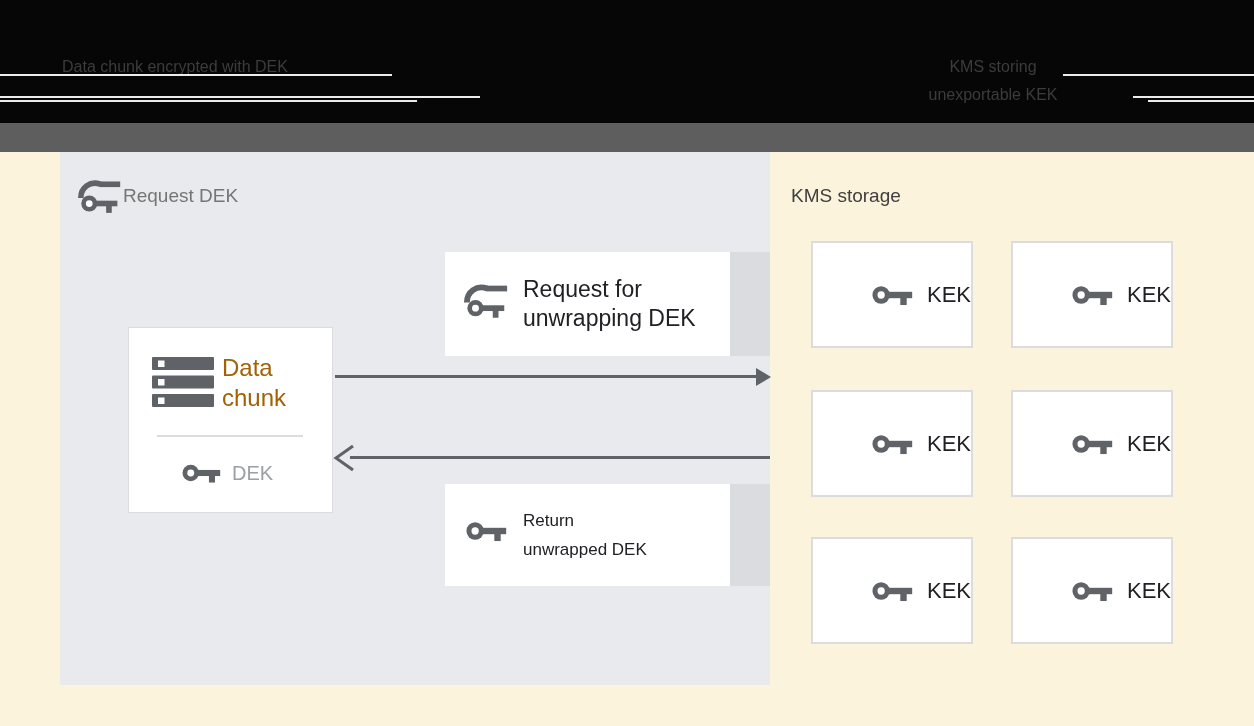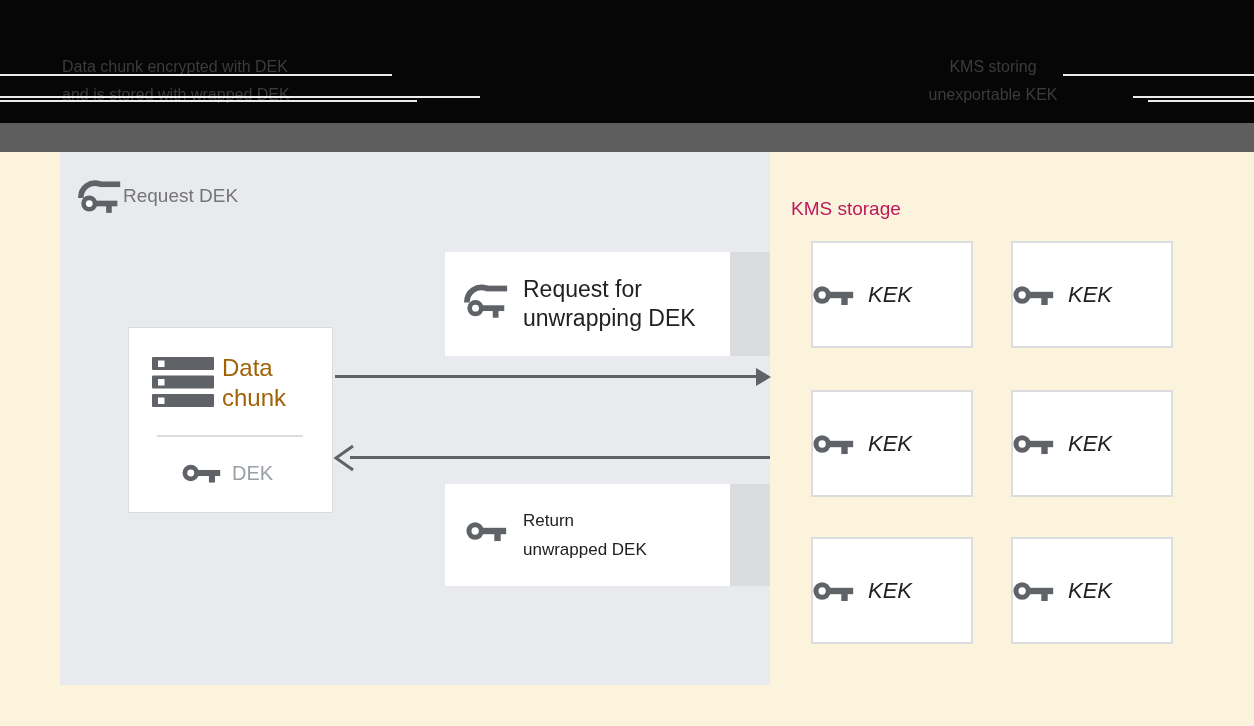--- a/index.html
+++ b/index.html
@@ -46,23 +46,23 @@
   
   .arrow-line{height:3px;background:#5F6368;}
   .arrow-req-line{left:335px;top:375px;width:423px;}
   .arrow-req-head{left:756px;top:368px;width:0;height:0;
     border-top:9.5px solid transparent;border-bottom:9.5px solid transparent;
     border-left:15px solid #5F6368;}
   .arrow-ret-line{left:350px;top:456px;width:420px;}
   .arrow-ret-head{left:333px;top:444px;color:#5F6368;}
 
   
-  .kms-label{left:791px;top:185px;font-size:19px;color:#be185d;margin-top:13px;}
+  .kms-label{left:791px;top:185px;font-size:19px;color:#404040;}
   .kek-box{width:162px;height:107px;background:#fff;border:2px solid #DADCE0;
-    box-sizing:border-box;display:flex;align-items:center;justify-content:flex-start;gap:13px;font-style:italic;}
+    box-sizing:border-box;display:flex;align-items:center;justify-content:flex-end;gap:13px;}
   .kek-box .kicon{color:#5F6368;display:flex;}
   .kek-box .ktext{font-size:22px;color:#202124;}
   .kek-r1c1{left:811px;top:241px;} .kek-r1c2{left:1011px;top:241px;}
   .kek-r2c1{left:811px;top:390px;} .kek-r2c2{left:1011px;top:390px;}
   .kek-r3c1{left:811px;top:537px;} .kek-r3c2{left:1011px;top:537px;}
 </style>
 </head>
 <body>
 
 <svg width="0" height="0" style="position:absolute">
@@ -88,21 +88,20 @@
       <rect x="6" y="3.5" width="6.5" height="6.5" fill="#ffffff"></rect>
       <rect x="6" y="22" width="6.5" height="6.5" fill="#ffffff"></rect>
       <rect x="6" y="40.5" width="6.5" height="6.5" fill="#ffffff"></rect>
     </g>
   </defs>
 </svg>
 
 <div class="abs header-black"></div>
 <div class="abs caption caption-left">
   <div>Data chunk encrypted with DEK</div>
-  <div>and is stored with wrapped DEK</div>
 </div>
 <div class="abs caption caption-right">
   <div>KMS storing</div>
   <div>unexportable KEK</div>
 </div>
 <div class="abs artifact" style="left:0;top:74px;width:392px;"></div>
 <div class="abs artifact" style="left:1063px;top:74px;width:191px;"></div>
 <div class="abs artifact" style="left:0;top:96px;width:480px;"></div>
 <div class="abs artifact" style="left:0;top:100px;width:417px;"></div>
 <div class="abs artifact" style="left:1133px;top:96px;width:121px;"></div>

